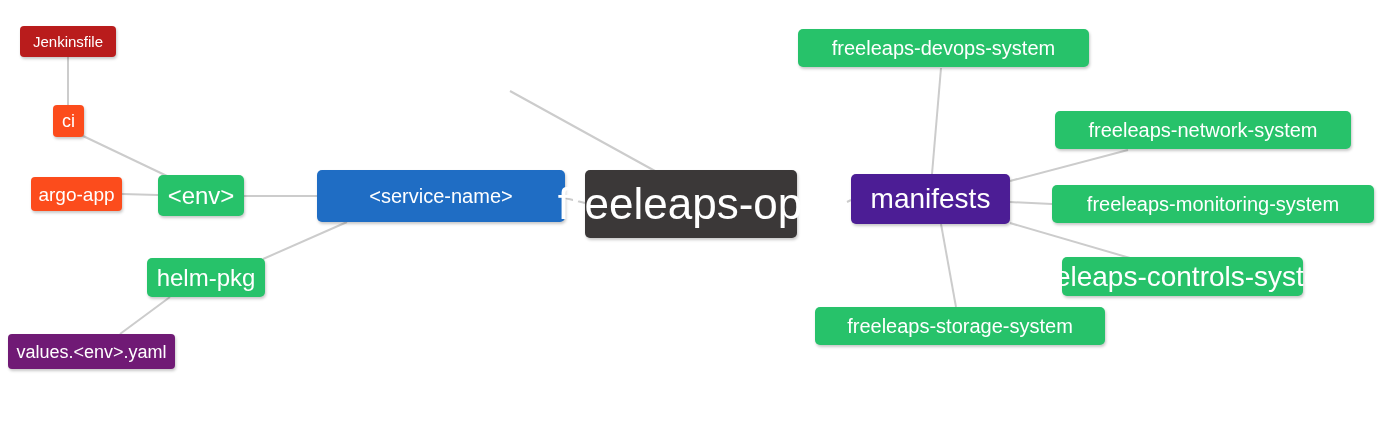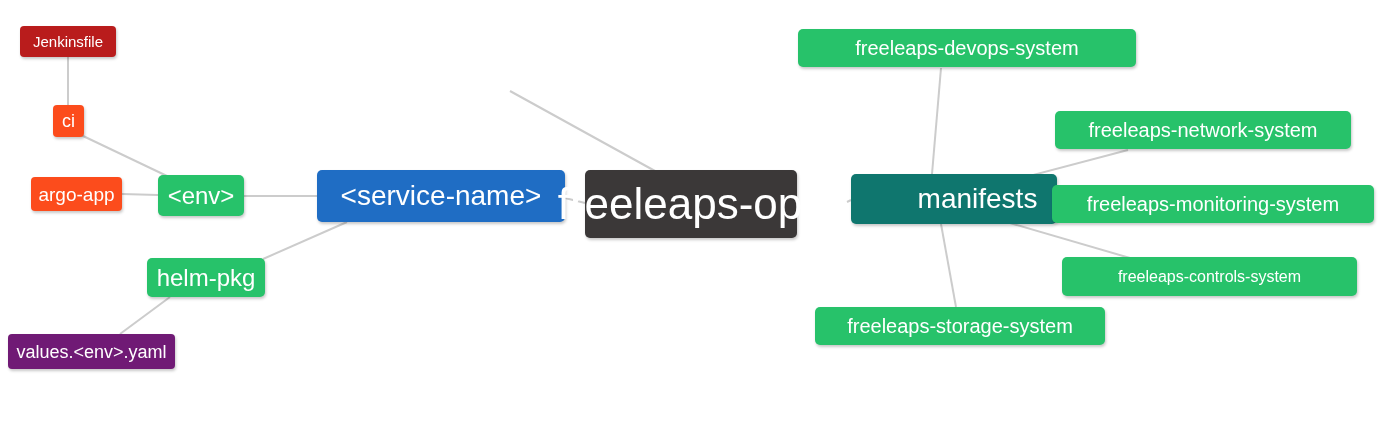--- a/index.html
+++ b/index.html
@@ -31,27 +31,27 @@
     user-select: none;
   }
   
   #n-jenkinsfile { left: 20px;  top: 26px;  width: 96px;  height: 31px; font-size: 15px; border-radius: 4px; }
   #n-ci         { left: 53px;  top: 105px; width: 31px;  height: 32px; font-size: 18px; border-radius: 4px; }
   #n-argo-app   { left: 31px;  top: 177px; width: 91px;  height: 34px; font-size: 19px; border-radius: 4px; }
   #n-env        { left: 158px; top: 175px; width: 86px;  height: 41px; font-size: 24px; }
   #n-helm-pkg   { left: 147px; top: 258px; width: 118px; height: 39px; font-size: 24px; }
   #n-values     { left: 8px;   top: 334px; width: 167px; height: 35px; font-size: 18px; border-radius: 4px; }
   #n-pipeline   { left: 315px; top: 37px;  width: 275px; height: 54px; font-size: 28px; }
-  #n-service    { left: 317px; top: 170px; width: 248px; height: 52px; font-size: 28px; }
+  #n-service    { left: 317px; top: 170px; width: 248px; height: 52px; font-size: 20px; }
   #n-ops        { left: 585px; top: 170px; width: 212px; height: 68px; font-size: 44px; }
   #n-manifests  { left: 851px; top: 174px; width: 159px; height: 50px; font-size: 28px; }
-  #n-devops     { left: 798px; top: 29px;  width: 338px; height: 38px; font-size: 20px; }
+  #n-devops     { left: 798px; top: 29px;  width: 291px; height: 38px; font-size: 20px; }
   #n-network    { left: 1055px; top: 111px; width: 296px; height: 38px; font-size: 20px; }
   #n-monitoring { left: 1052px; top: 185px; width: 322px; height: 38px; font-size: 20px; }
-  #n-controls   { left: 1062px; top: 257px; width: 295px; height: 39px; font-size: 16px; }
+  #n-controls   { left: 1062px; top: 257px; width: 241px; height: 39px; font-size: 28px; }
   #n-storage    { left: 815px;  top: 307px; width: 290px; height: 38px; font-size: 20px; }
 </style>
 </head>
 <body>
 
 <div class="canvas">
 
   <svg class="edges" width="1390" height="421" viewBox="0 0 1390 421" xmlns="http://www.w3.org/2000/svg">
     <line class="edge" x1="68" y1="57" x2="68" y2="105" stroke="#cccccc"></line>
     <line class="edge" x1="81" y1="135" x2="167" y2="176" stroke="#cccccc"></line>
@@ -70,20 +70,20 @@
   </svg>
 
   <div class="node" id="n-jenkinsfile" style="background-color: #b91c1c;">Jenkinsfile</div>
   <div class="node" id="n-ci" style="background-color: rgb(252, 76, 28);">ci</div>
   <div class="node" id="n-argo-app" style="background-color: rgb(252, 76, 28);">argo-app</div>
   <div class="node" id="n-env" style="background-color: rgb(39, 194, 106);">&lt;env&gt;</div>
   <div class="node" id="n-helm-pkg" style="background-color: rgb(39, 194, 106);">helm-pkg</div>
   <div class="node" id="n-values" style="background-color: #701a75;">values.&lt;env&gt;.yaml</div>
   <div class="node" id="n-service" style="background-color: rgb(31, 109, 196);">&lt;service-name&gt;</div>
   <div class="node" id="n-ops" style="background-color: rgb(59, 56, 56);">freeleaps-ops</div>
-  <div class="node" id="n-manifests" style="background-color: #0f766e; padding-left: 47px;">manifests</div>
+  <div class="node" id="n-manifests" style="background-color: #4c1d95;">manifests</div>
   <div class="node" id="n-devops" style="background-color: rgb(39, 194, 106);">freeleaps-devops-system</div>
   <div class="node" id="n-network" style="background-color: rgb(39, 194, 106);">freeleaps-network-system</div>
   <div class="node" id="n-monitoring" style="background-color: rgb(39, 194, 106);">freeleaps-monitoring-system</div>
   <div class="node" id="n-controls" style="background-color: rgb(39, 194, 106);">freeleaps-controls-system</div>
   <div class="node" id="n-storage" style="background-color: rgb(39, 194, 106);">freeleaps-storage-system</div>
 
 </div>
 
 </body></html>

